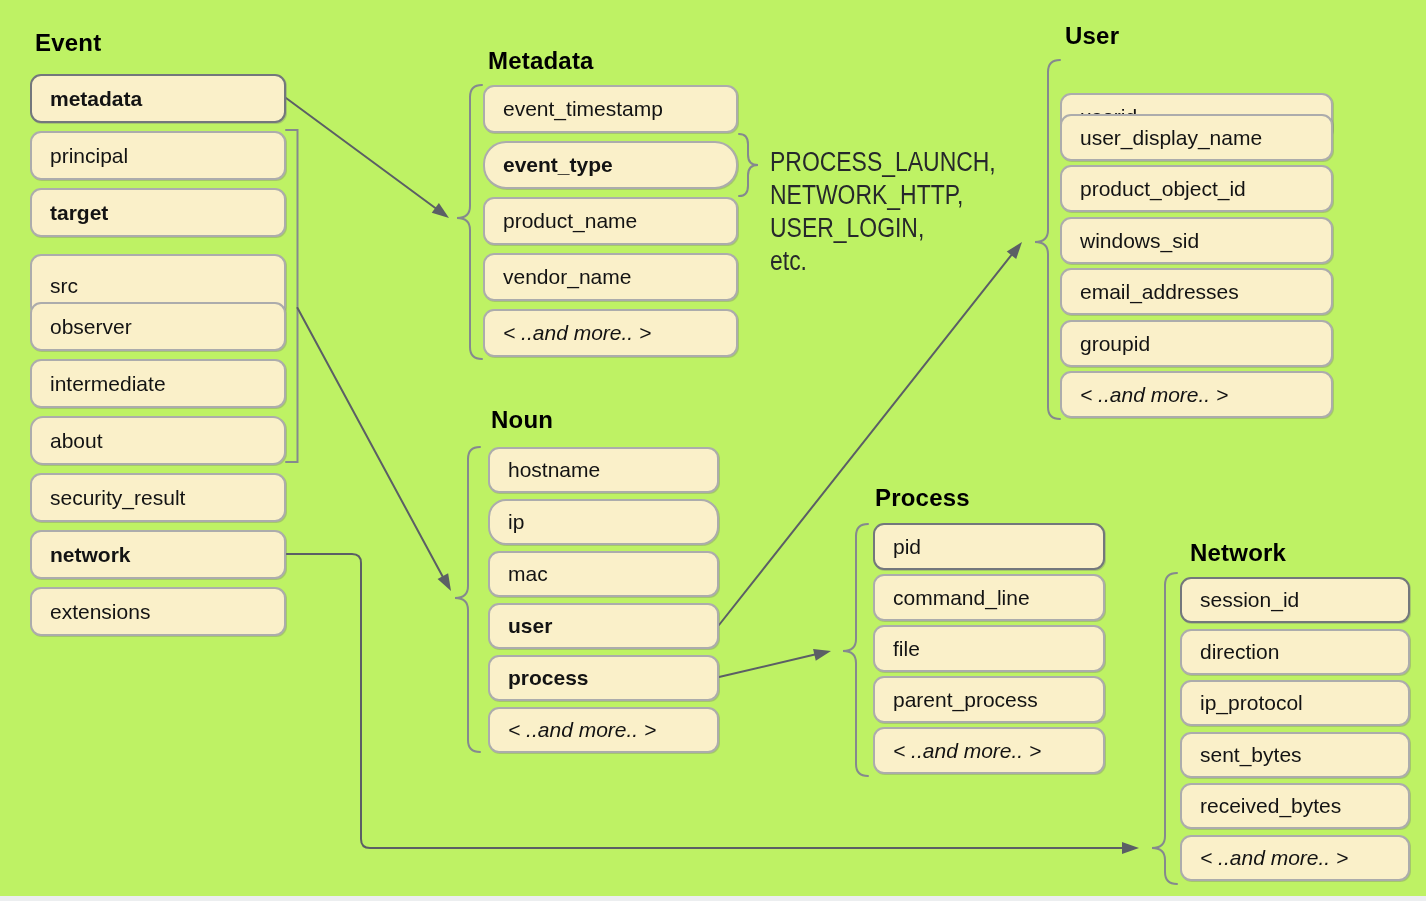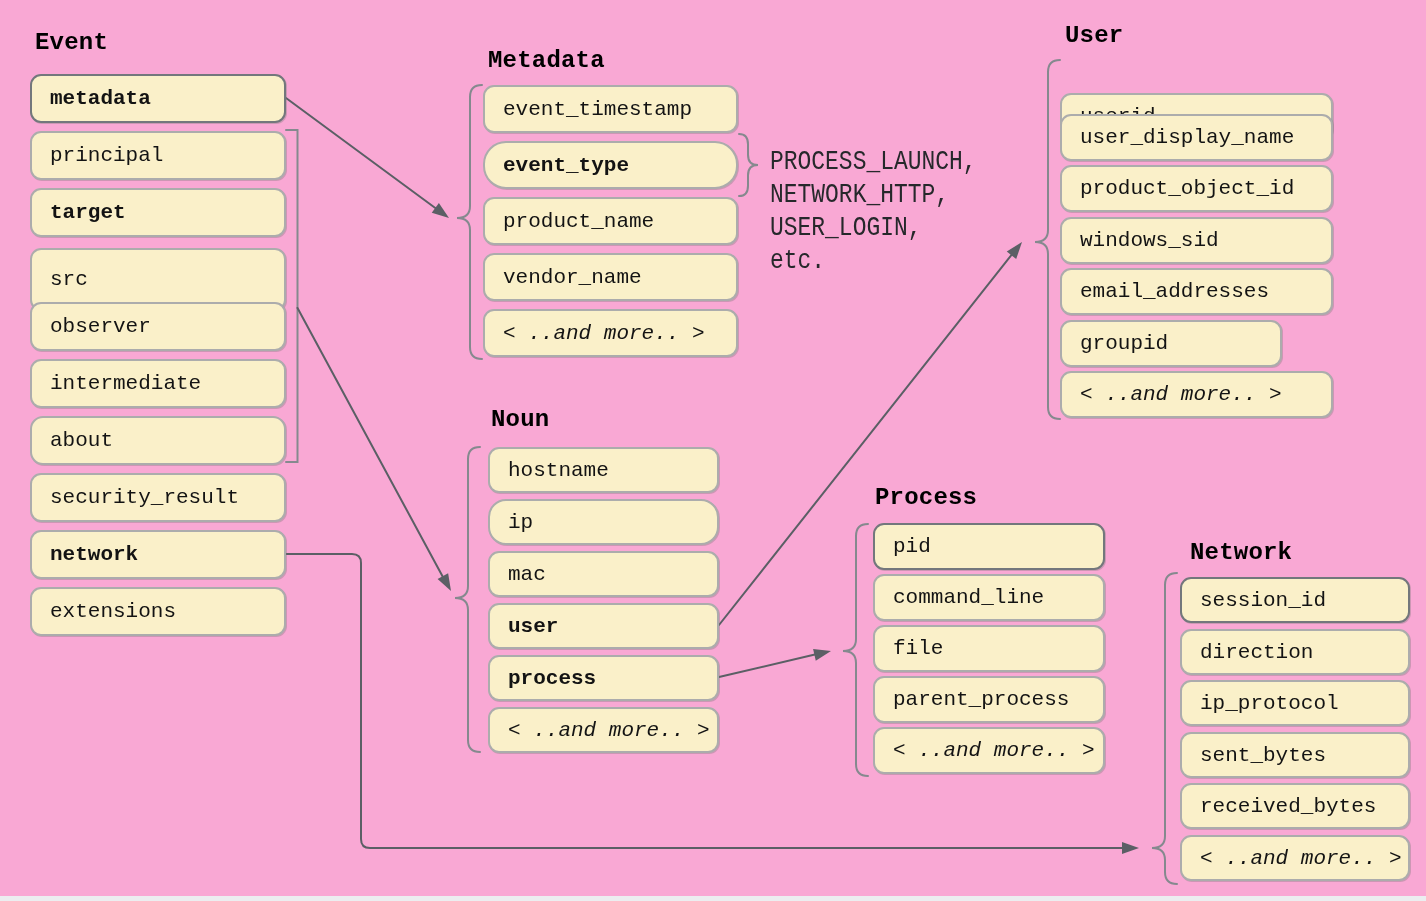--- a/index.html
+++ b/index.html
@@ -1,18 +1,18 @@
 <!DOCTYPE html>
 <html><head>
 <meta charset="utf-8">
 <style>
   html,body{margin:0;padding:0;background:#fff;}
   #canvas{
-    position:relative;width:1426px;height:901px;background:#f9a8d4;overflow:hidden;
-    font-family:Liberation Mono, monospace;
+    position:relative;width:1426px;height:901px;background:#bef264;overflow:hidden;
+    font-family:Liberation Sans, sans-serif;
   }
   #overlay{position:absolute;left:0;top:0;width:1426px;height:901px;}
   .group-title{
     position:absolute;font-weight:700;font-size:24px;color:#000;
     letter-spacing:.2px;white-space:nowrap;
   }
   .fbox{
     position:absolute;box-sizing:border-box;
     background:var(--box-fill,#FAF0C9);
     border:2px solid var(--box-border,#ACACAC);
@@ -56,21 +56,21 @@
       <path d="M 719 677 L 817 654" fill="none" stroke="#5B5F65" stroke-width="2" stroke-linecap="round"></path>
       <polygon points="0,0 -17,6 -17,-6" fill="#5B5F65" transform="translate(831,651) rotate(-13)"></polygon>
       <path d="M 286 554 L 352 554 Q 361 554 361 563 L 361 839 Q 361 848 370 848 L 1125 848" fill="none" stroke="#5B5F65" stroke-width="2" stroke-linecap="round"></path>
       <polygon points="0,0 -17,6 -17,-6" fill="#5B5F65" transform="translate(1139,848) rotate(0)"></polygon>
     </svg>
   <div id="groups">
       <div class="group-title" style="left: 35px; top: 29px;">Event</div>
       <div class="fbox bold dark" style="left: 30px; top: 74px; width: 256px; height: 49px;">metadata</div>
       <div class="fbox" style="left: 30px; top: 131px; width: 256px; height: 49px;">principal</div>
       <div class="fbox bold" style="left: 30px; top: 188px; width: 256px; height: 49px; text-align: center;">target</div>
-      <div class="fbox" style="left: 30px; top: 248px; width: 256px; height: 63px;">src</div>
+      <div class="fbox" style="left: 30px; top: 254px; width: 256px; height: 63px;">src</div>
       <div class="fbox" style="left: 30px; top: 302px; width: 256px; height: 49px;">observer</div>
       <div class="fbox" style="left: 30px; top: 359px; width: 256px; height: 49px;">intermediate</div>
       <div class="fbox" style="left: 30px; top: 416px; width: 256px; height: 49px; border-radius: 13px;">about</div>
       <div class="fbox" style="left: 30px; top: 473px; width: 256px; height: 49px;">security_result</div>
       <div class="fbox bold" style="left: 30px; top: 530px; width: 256px; height: 49px;">network</div>
       <div class="fbox" style="left: 30px; top: 587px; width: 256px; height: 49px;">extensions</div>
       <div class="group-title" style="left: 488px; top: 47px;">Metadata</div>
       <div class="fbox" style="left: 483px; top: 85px; width: 255px; height: 48px;">event_timestamp</div>
       <div class="fbox bold" style="left: 483px; top: 141px; width: 255px; height: 48px; border-radius: 23px;">event_type</div>
       <div class="fbox" style="left: 483px; top: 197px; width: 255px; height: 48px;">product_name</div>
@@ -82,21 +82,21 @@
       <div class="fbox" style="left: 488px; top: 551px; width: 231px; height: 46px;">mac</div>
       <div class="fbox bold" style="left: 488px; top: 603px; width: 231px; height: 46px;">user</div>
       <div class="fbox bold" style="left: 488px; top: 655px; width: 231px; height: 46px;">process</div>
       <div class="fbox italic" style="left: 488px; top: 707px; width: 231px; height: 46px;">&lt; ..and more.. &gt;</div>
       <div class="group-title" style="left: 1065px; top: 22px;">User</div>
       <div class="fbox" style="left: 1060px; top: 62px; width: 273px; height: 47px; margin-top: 31px;">userid</div>
       <div class="fbox" style="left: 1060px; top: 114px; width: 273px; height: 47px;">user_display_name</div>
       <div class="fbox" style="left: 1060px; top: 165px; width: 273px; height: 47px;">product_object_id</div>
       <div class="fbox" style="left: 1060px; top: 217px; width: 273px; height: 47px;">windows_sid</div>
       <div class="fbox" style="left: 1060px; top: 268px; width: 273px; height: 47px;">email_addresses</div>
-      <div class="fbox" style="left: 1060px; top: 320px; width: 222px; height: 47px;">groupid</div>
+      <div class="fbox" style="left: 1060px; top: 320px; width: 273px; height: 47px;">groupid</div>
       <div class="fbox italic" style="left: 1060px; top: 371px; width: 273px; height: 47px;">&lt; ..and more.. &gt;</div>
       <div class="group-title" style="left: 875px; top: 484px;">Process</div>
       <div class="fbox dark" style="left: 873px; top: 523px; width: 232px; height: 47px; text-align: right;">pid</div>
       <div class="fbox" style="left: 873px; top: 574px; width: 232px; height: 47px;">command_line</div>
       <div class="fbox" style="left: 873px; top: 625px; width: 232px; height: 47px;">file</div>
       <div class="fbox" style="left: 873px; top: 676px; width: 232px; height: 47px;">parent_process</div>
       <div class="fbox italic" style="left: 873px; top: 727px; width: 232px; height: 47px;">&lt; ..and more.. &gt;</div>
       <div class="group-title" style="left: 1190px; top: 539px;">Network</div>
       <div class="fbox dark" style="left: 1180px; top: 577px; width: 230px; height: 46px;">session_id</div>
       <div class="fbox" style="left: 1180px; top: 629px; width: 230px; height: 46px;">direction</div>

